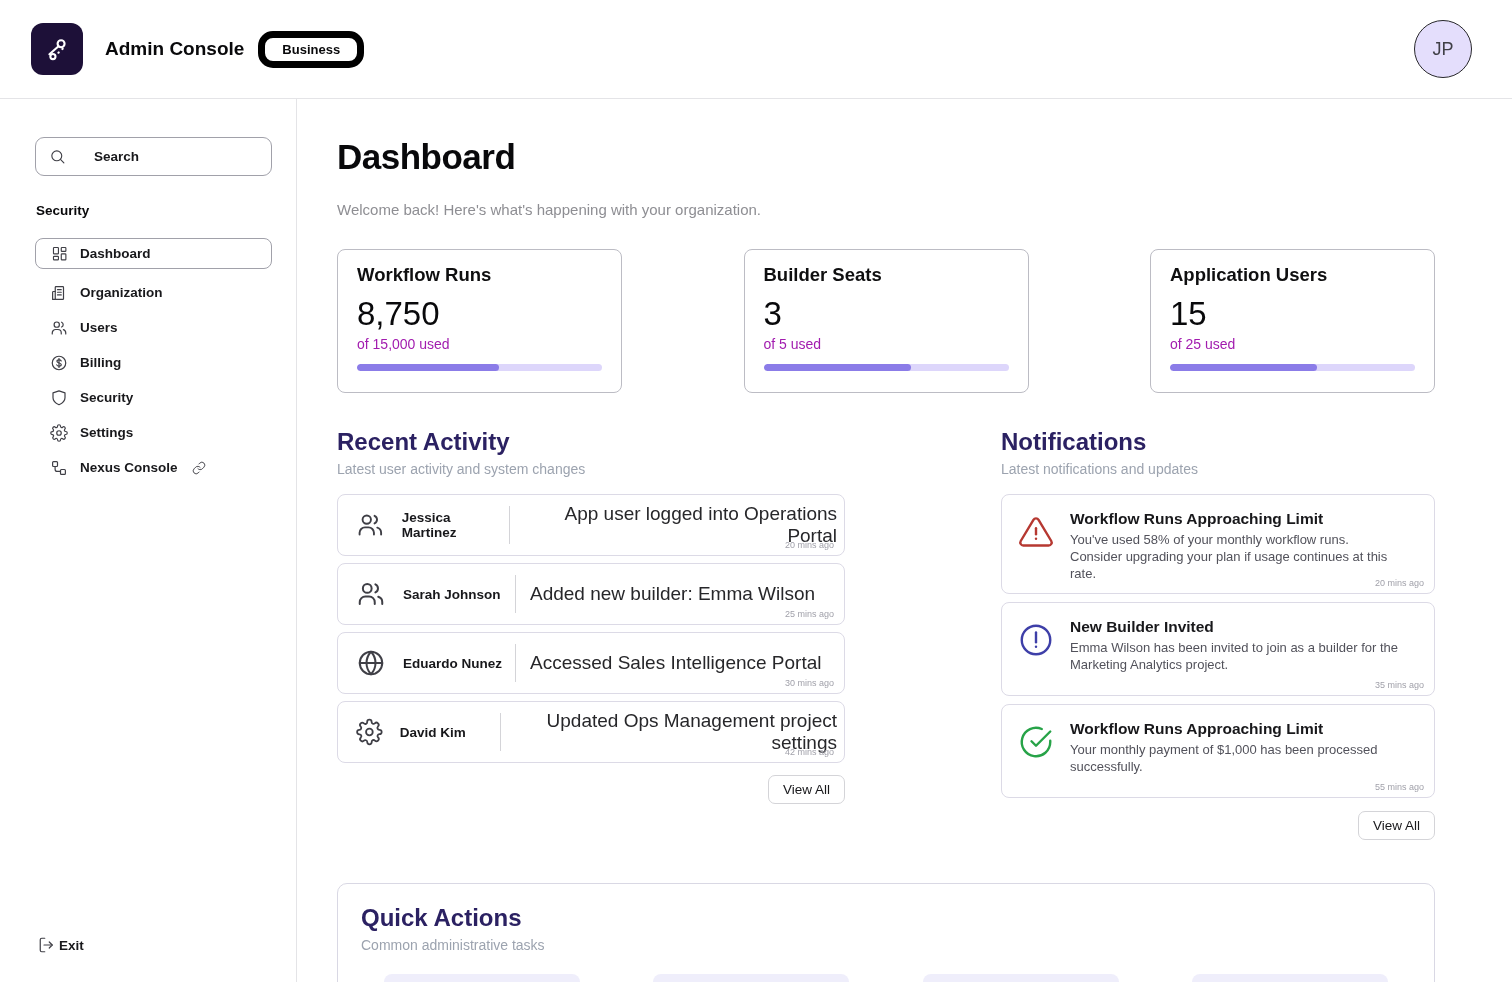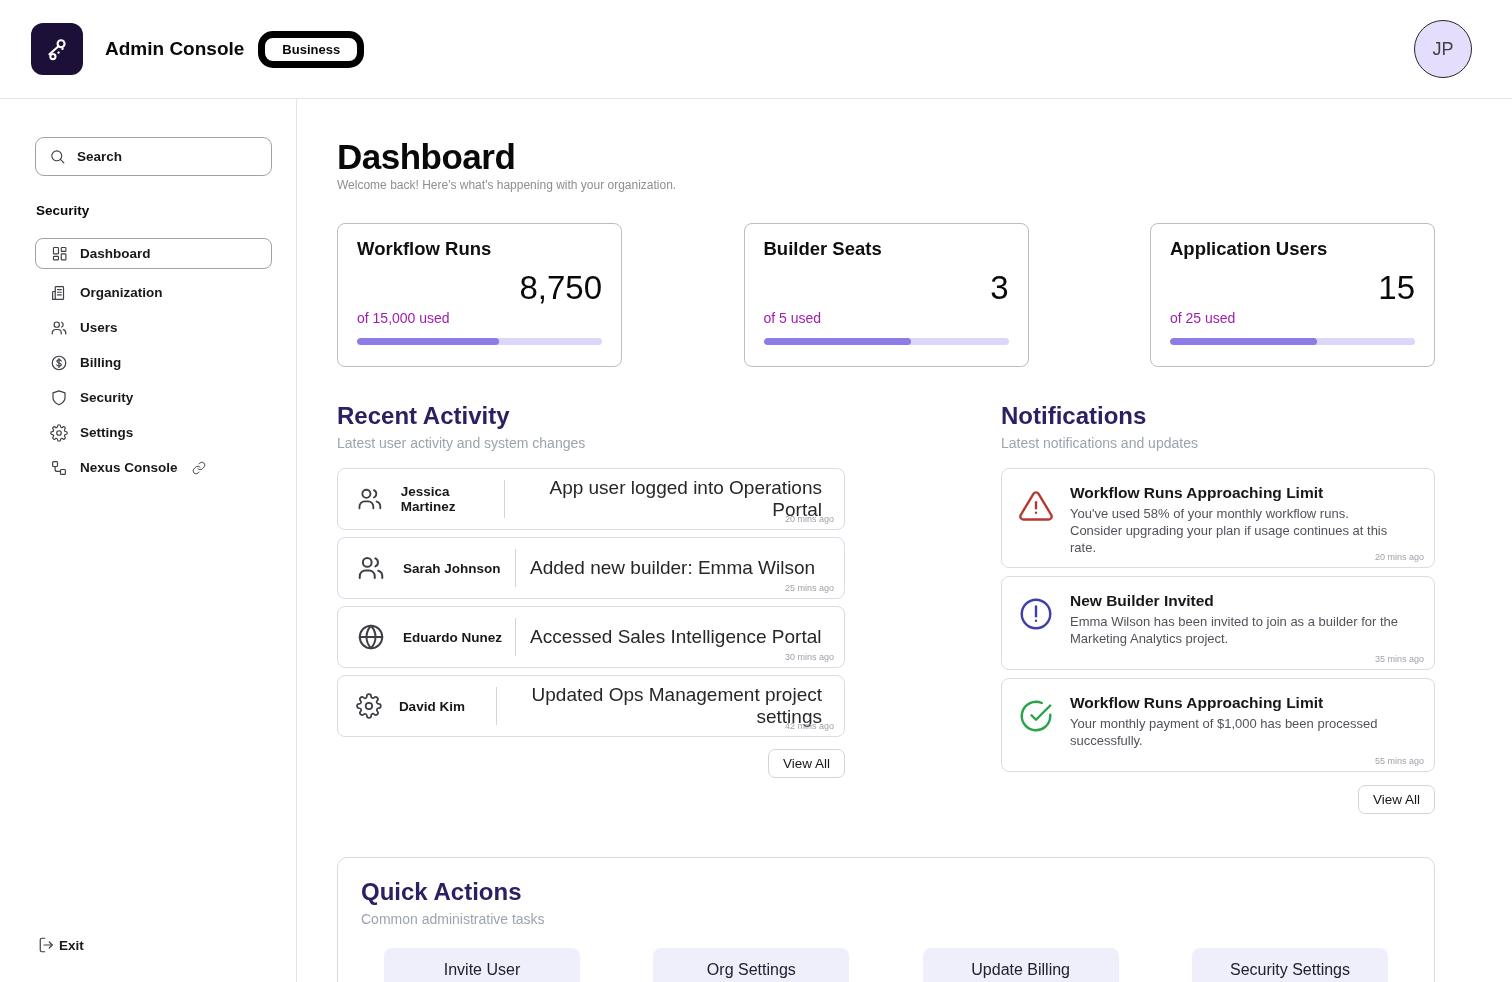--- a/index.html
+++ b/index.html
@@ -20,58 +20,58 @@
     font-size:18px; color:#3f3f46; }
 
   
   .app { display:flex; height:883px; }
   .sidebar { width:297px; flex:0 0 auto; border-right:1px solid #e4e4e7;
     position:relative; padding-top:38px; }
   .main { flex:1; padding:38px 77px 0 40px; overflow:hidden; }
 
   
   .search-box { width:237px; height:39px; margin-left:35px; border:1px solid #a1a1aa;
-    border-radius:9px; display:flex; align-items:center; gap:11px; padding:0 13px;
+    border-radius:9px; display:flex; align-items:center; gap:28px; padding:0 13px;
     font-size:13.5px; font-weight:bold; color:#18181b; cursor:pointer; background:#fff; }
   .side-section { margin:27px 0 0 36px; font-size:13.5px; font-weight:bold; color:#09090b; }
   .nav { margin-top:20px; }
   .nav-item { display:flex; align-items:center; gap:12px; height:35px;
     padding-left:50px; font-size:13.5px; font-weight:bold; color:#18181b; cursor:pointer; }
   .nav-item.active { width:237px; height:31px; margin:0 0 6px 35px; padding-left:15px;
     border:1px solid #a1a1aa; border-radius:8px; background:#fff; }
   .nav-item svg { flex:0 0 auto; }
   .ext-icon { margin-left:2px; }
   .exit { position:absolute; left:38px; bottom:28px; display:flex; align-items:center;
     gap:3px; font-size:13.5px; font-weight:bold; cursor:pointer; }
 
   
   .page-title { font-size:35px; font-weight:bold; letter-spacing:-0.5px; color:#09090b; }
-  .page-subtitle { margin-top:1px; font-size:12px; color:#8e8e93; }
+  .page-subtitle { margin-top:24px; font-size:15px; color:#8e8e93; }
 
   
   .stats { margin-top:31px; display:grid; grid-template-columns:repeat(3,285px);
     justify-content:space-between; }
   .stat-card { height:144px; border:1px solid #bcbcc4; border-radius:8px;
     padding:14px 19px; background:#fff; }
   .stat-title { font-size:18.5px; font-weight:bold; color:#0f0f10; }
-  .stat-value { margin-top:9px; font-size:33px; font-weight:500; color:#09090b;text-align:right; }
+  .stat-value { margin-top:9px; font-size:33px; font-weight:500; color:#09090b; }
   .stat-caption { margin-top:3px; font-size:14px; color:#a21caf; }
   .bar { margin-top:12px; height:7px; border-radius:4px; background:#ddd6fb; overflow:hidden; }
   .bar-fill { height:100%; border-radius:4px; background:#8b7ce8; }
 
   
   .cols { display:flex; justify-content:space-between; margin-top:35px; }
   .col-left { width:508px; }
   .col-right { width:434px; }
   .sec-title { font-size:24px; font-weight:bold; color:#2b2162; }
   .sec-subtitle { margin:5px 0 17px; font-size:14px; color:#9ca3af; }
 
   .activity-item { position:relative; height:62px; margin-bottom:7px; display:flex;
     align-items:center; border:1px solid #dcdae6; border-radius:8px;
-    padding:0 22px 0 18px; background:#fff; cursor:pointer; }
+    padding:0 7px 0 18px; background:#fff; cursor:pointer; }
   .activity-user { width:112px; margin-left:17px; font-size:13.5px; font-weight:bold; }
   .activity-div { width:1px; height:38px; background:#d4d4d8; margin:0 14px 0 0; }
   .activity-action { font-size:19px; color:#27272a;text-align:right; }
   .stamp { position:absolute; right:10px; bottom:5px; font-size:9px; color:#a1a1aa; }
 
   .notif-item { position:relative; min-height:94px; margin-bottom:8px; display:flex;
     gap:16px; border:1px solid #dcdae6; border-radius:8px; padding:15px 16px 10px;
     background:#fff; cursor:pointer; }
   .notif-title { font-size:15.5px; font-weight:bold; color:#18181b; }
   .notif-desc { margin-top:4px; font-size:13px; line-height:1.3; color:#52525b; max-width:332px; }

